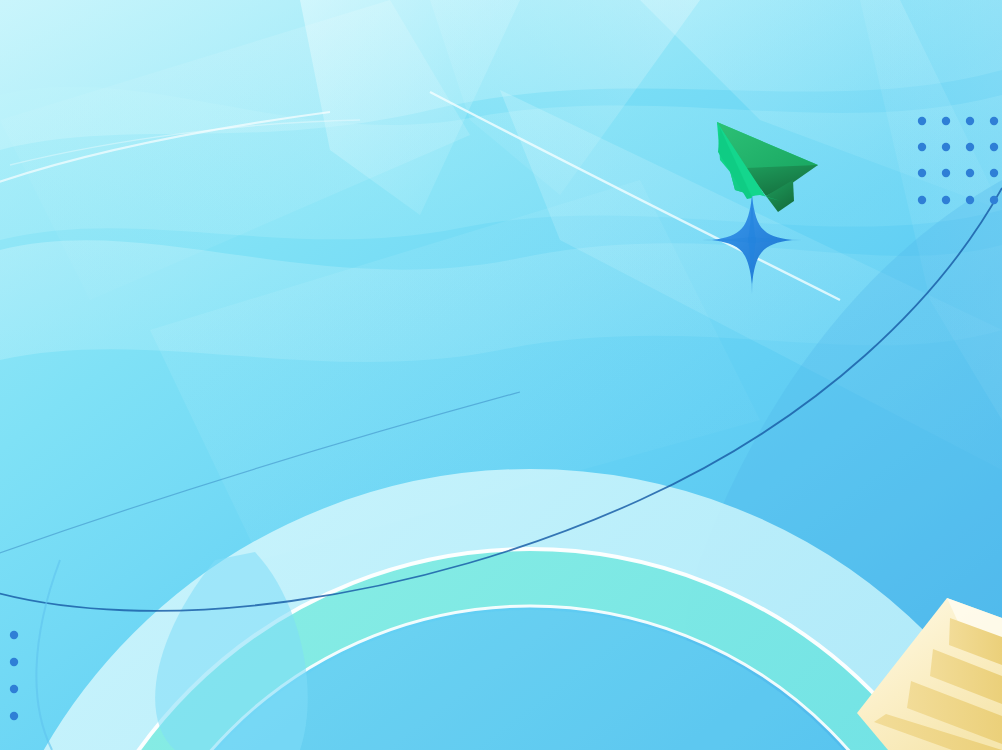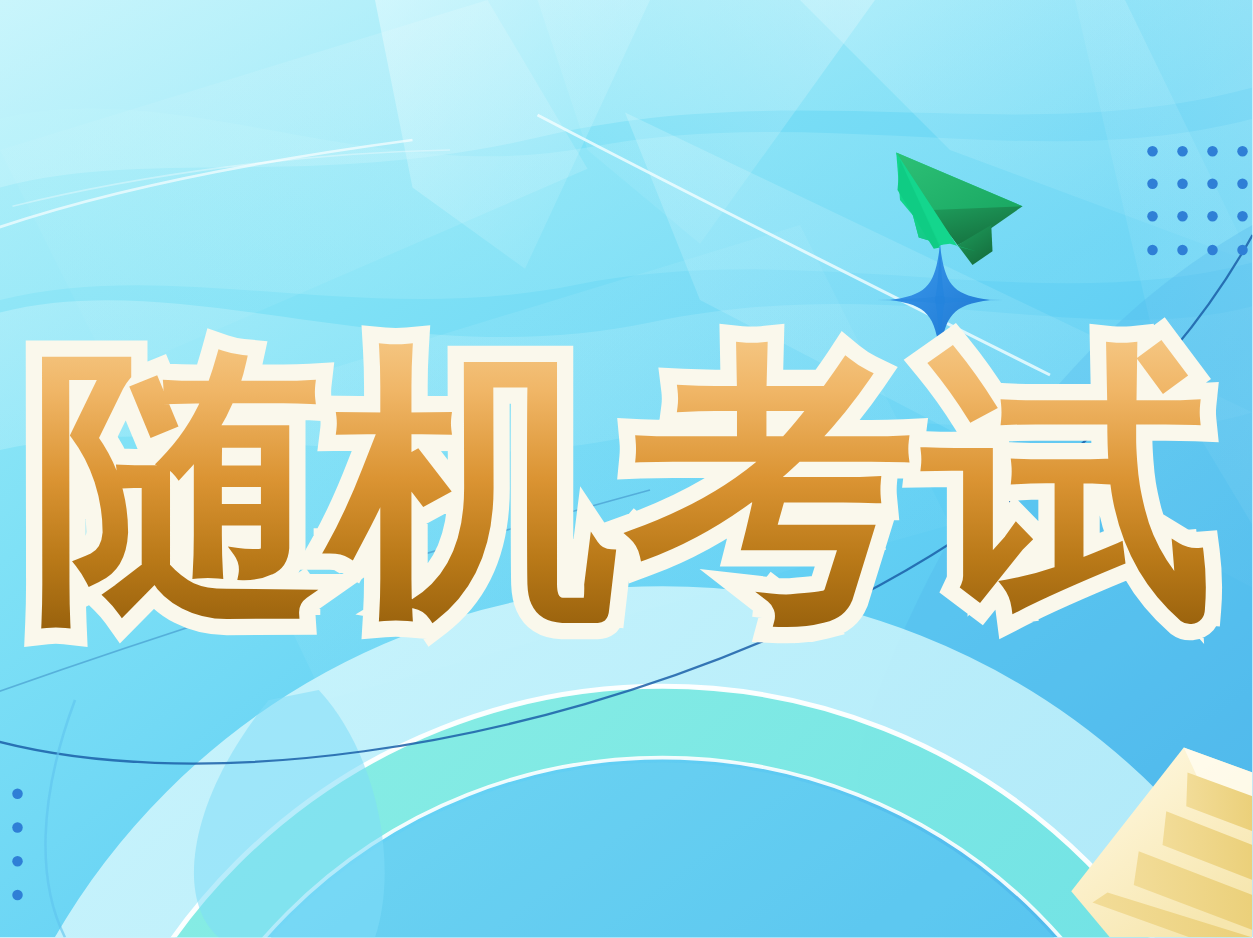--- a/index.html
+++ b/index.html
@@ -226,26 +226,20 @@
     <polygon points="717,122 818,165 772,182 745,168" fill="url(#gPlaneB)" opacity=".92"></polygon>
 
     <polygon points="745,168 818,165 788,186 766,196" fill="url(#gPlaneC)"></polygon>
 
     <polygon points="766,196 793,180 794,201 778,212" fill="url(#gPlaneC)"></polygon>
 
     <polygon points="717,122 752,196 760,195 781,201 766,197" fill="#14D68D"></polygon>
     <polygon points="720,128 752,198 747,199 718,152" fill="#0FCC84"></polygon>
   </svg>
 
-  <div id="title-wrap">
-    <span class="title-stack">
-      <span class="title-txt title-outline" aria-hidden="true">随机考试</span>
-      <span class="title-txt title-fill">随机考试</span>
-    </span>
-  </div>
 
   <svg class="layer" style="z-index:50" viewBox="0 0 1002 750">
     <defs>
       <linearGradient id="gPaper" x1="0" y1="0" x2="0.7" y2="1">
         <stop offset="0%" stop-color="#FFFBE8"></stop>
         <stop offset="55%" stop-color="#FBEFC7"></stop>
         <stop offset="100%" stop-color="#F6E6AE"></stop>
       </linearGradient>
       <linearGradient id="gPaperLine" x1="0" y1="0" x2="1" y2="0">
         <stop offset="0%" stop-color="#F2DC98"></stop>

